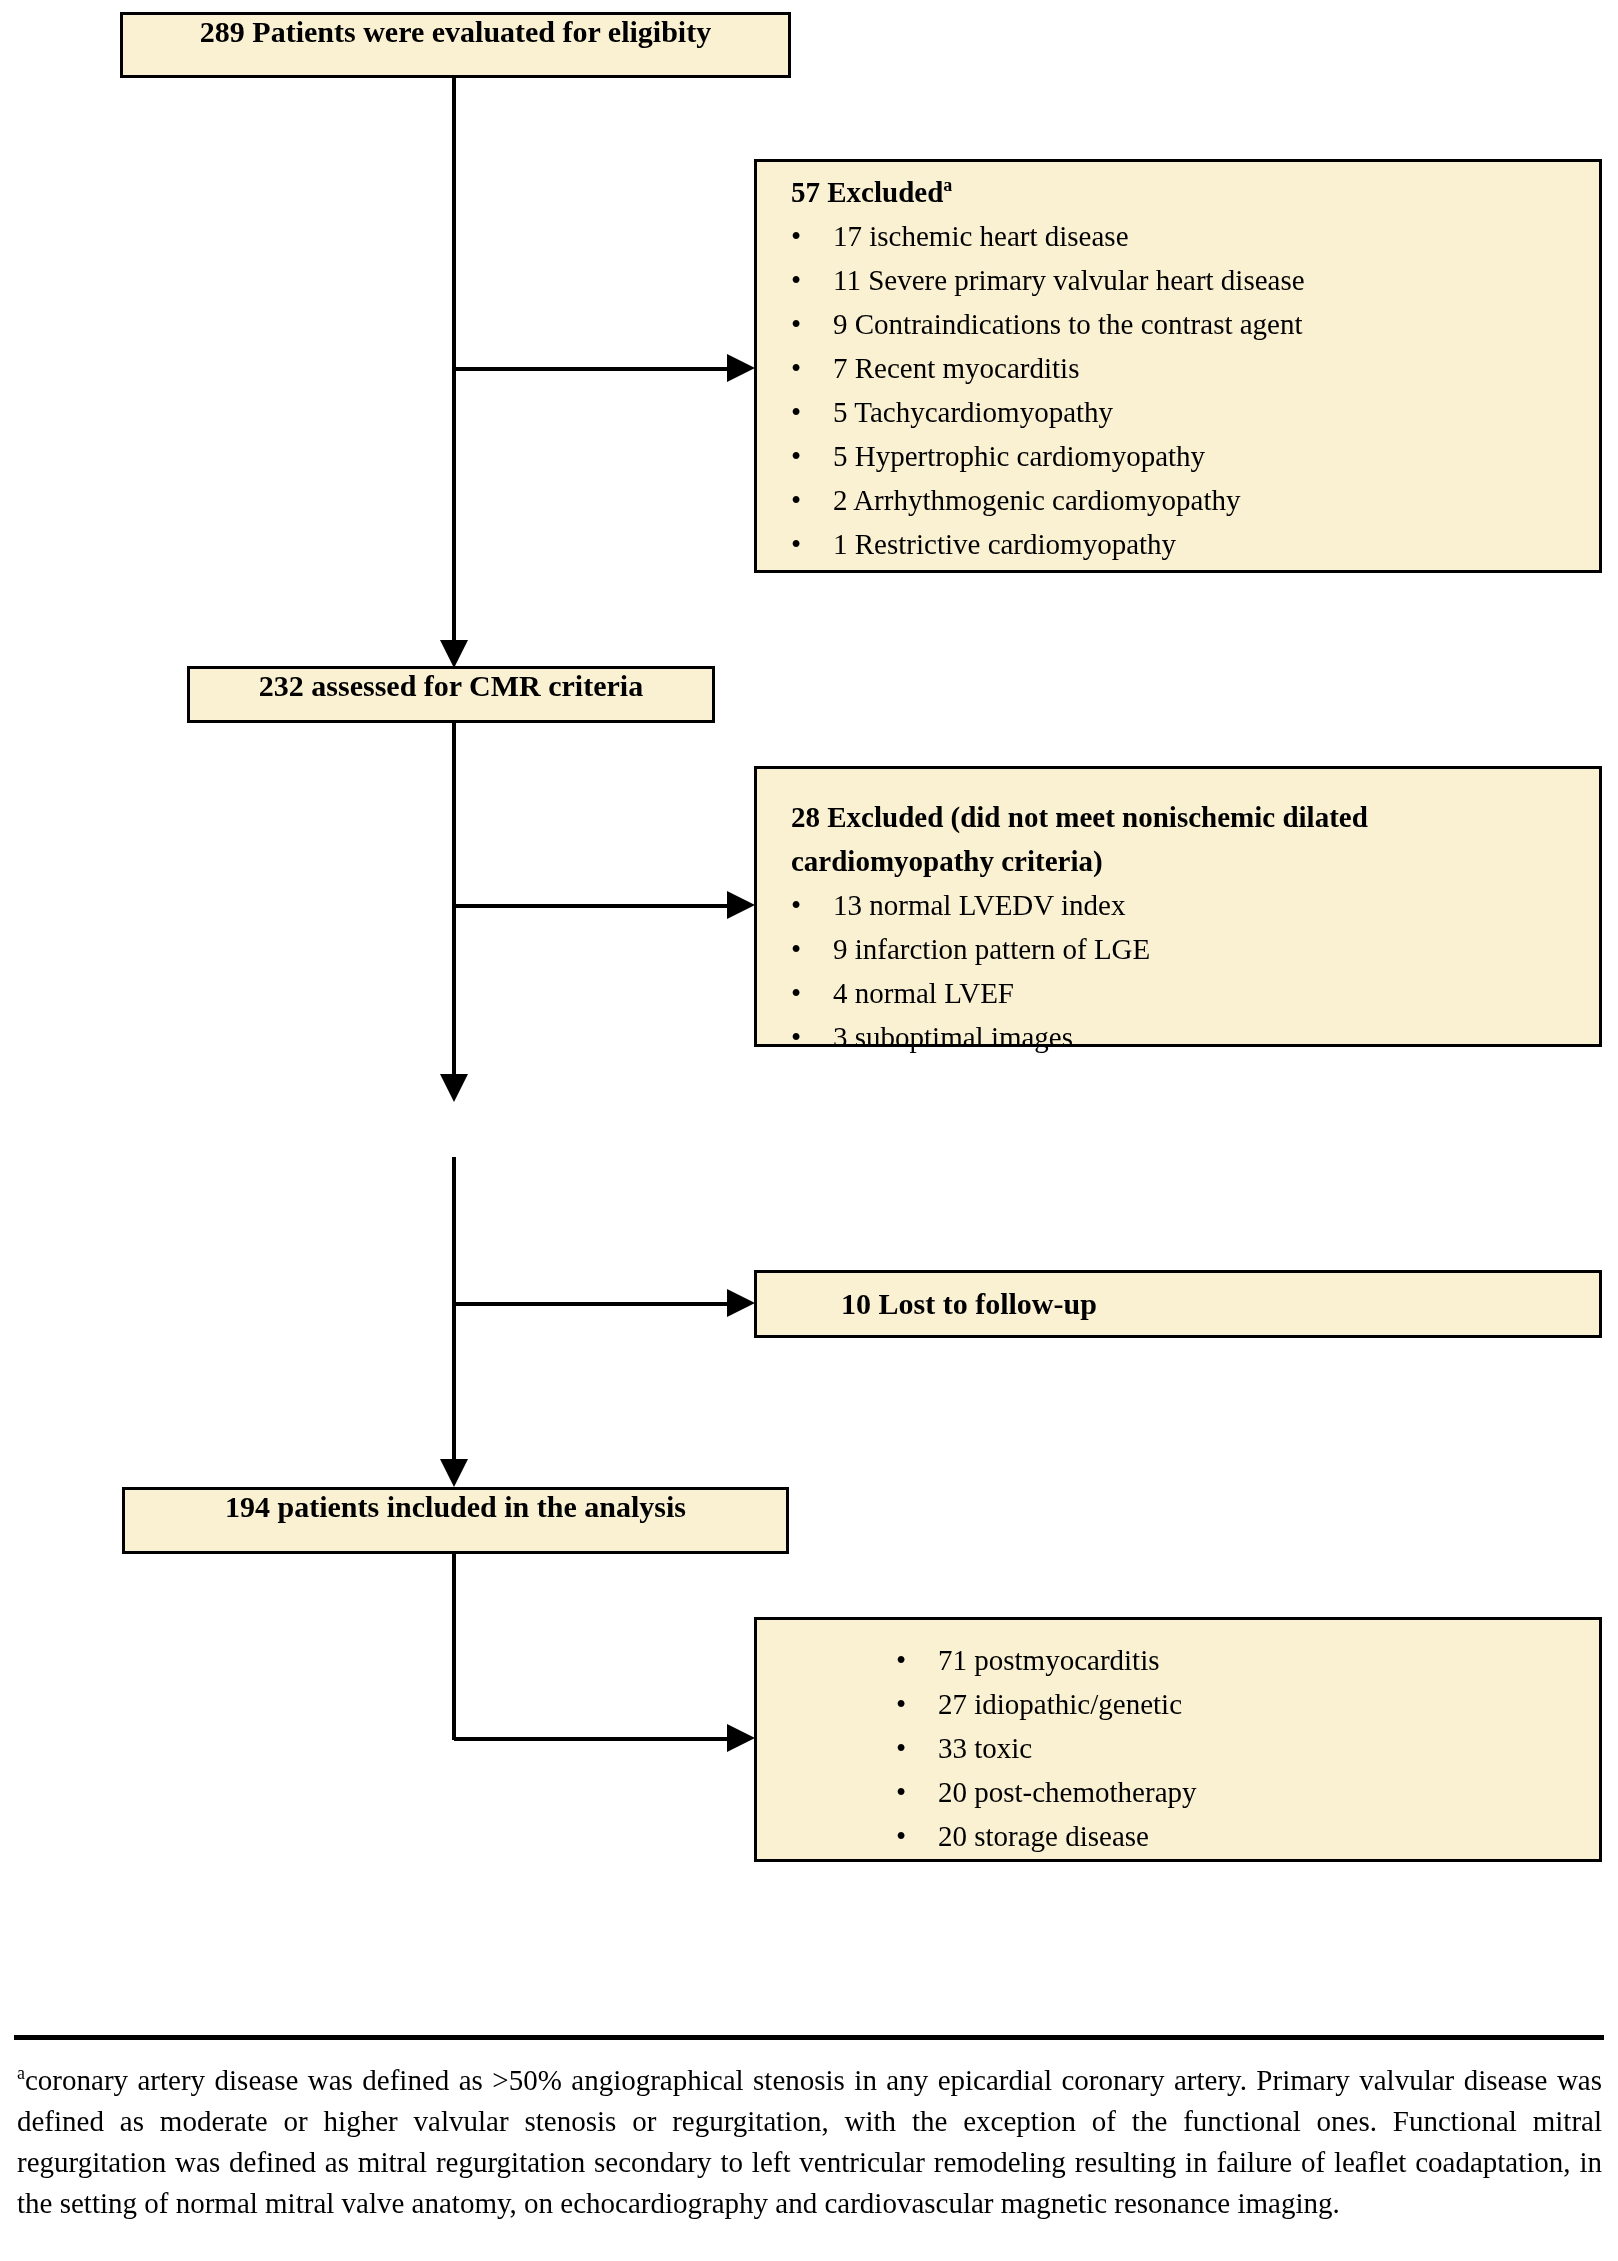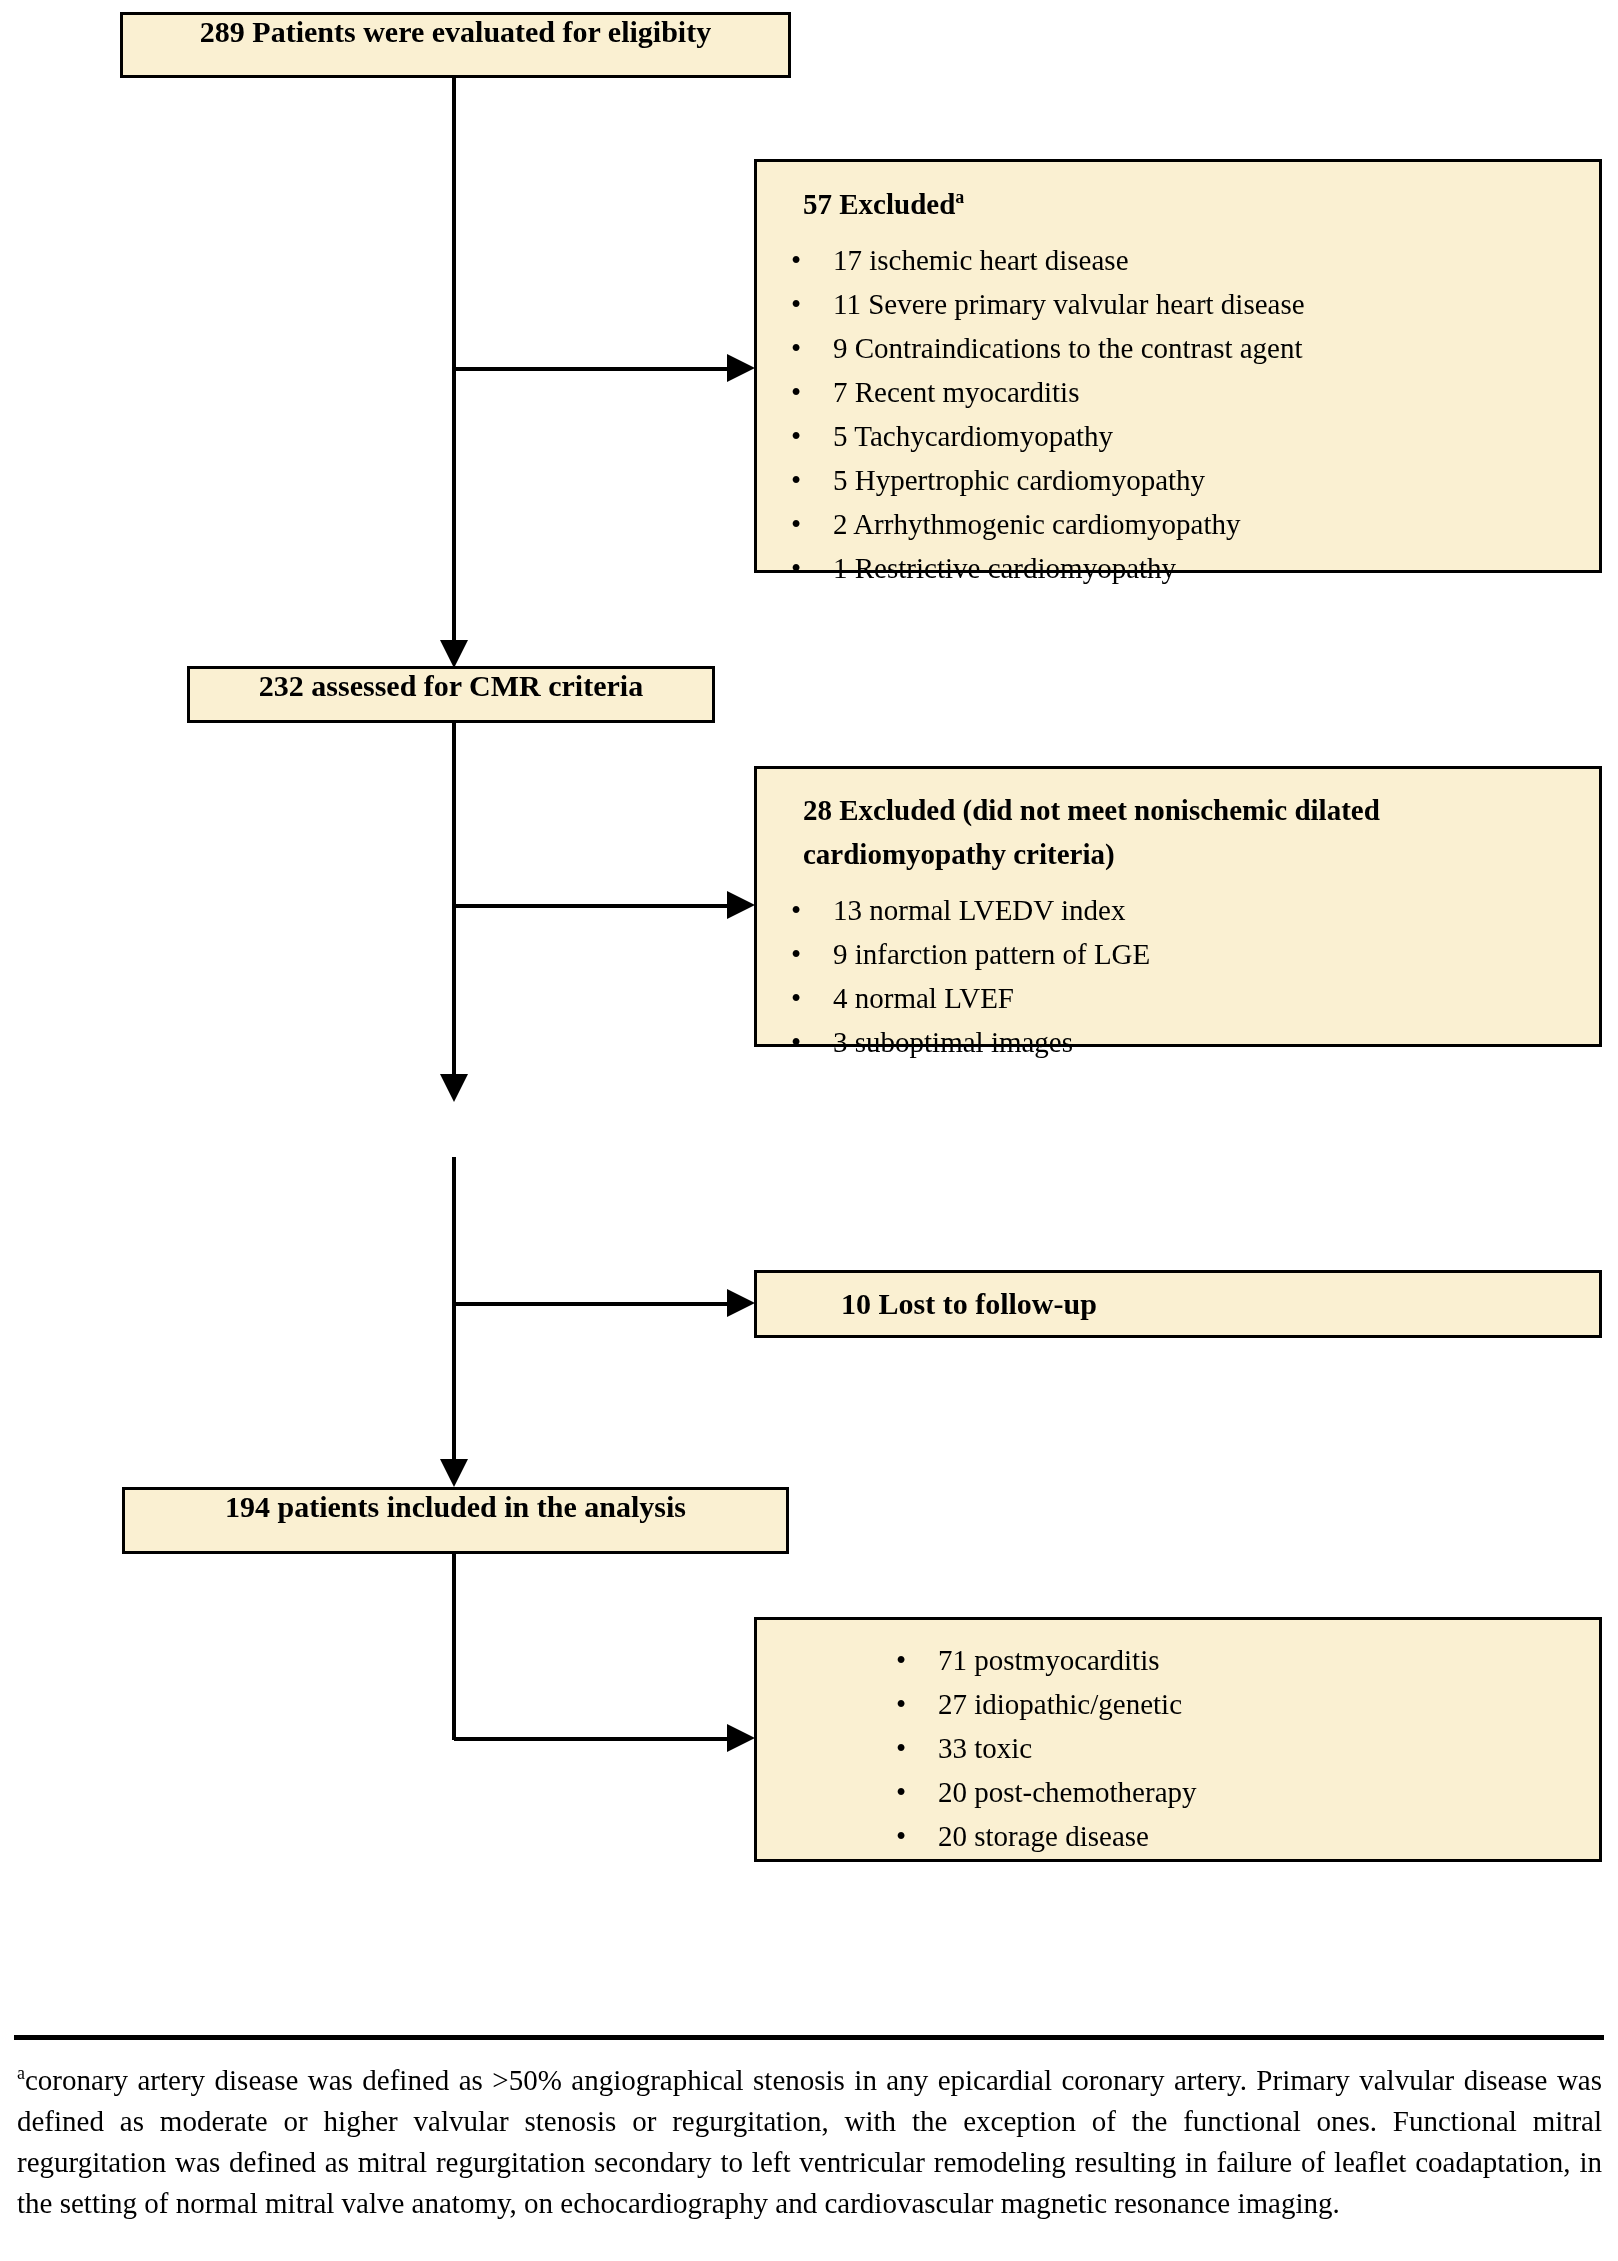--- a/index.html
+++ b/index.html
@@ -18,21 +18,21 @@
   }
   .center-label {
     display:flex; align-items:flex-start; justify-content:center;
     text-align:center;
     font-weight:700; font-size:30px; line-height:1.15;
   }
   .left-label {
     display:flex; align-items:center; justify-content:flex-start;
     font-weight:700; font-size:30px;
   }
-  .side-title { font-weight:700; font-size:29px; line-height:44px; margin:12px; }
+  .side-title { font-weight:700; font-size:29px; line-height:44px; margin:0; }
   .side-title sup, .footnote sup { font-size:0.62em; vertical-align:super; line-height:0; }
   ul.blist { list-style:none; margin:0; padding:0; }
   ul.blist li { display:flex; font-size:29px; line-height:44px; font-weight:400; }
   ul.blist .bullet { width:42px; flex:0 0 42px; }
   .vline, .hline { position:absolute; background:#000000; }
   .vline { width:3.8px; }
   .hline { height:3.8px; }
   .arrow-down {
     position:absolute; width:0; height:0;
     border-left:14.4px solid transparent;
@@ -107,21 +107,21 @@
           <span class="bullet">•</span>
           <span>1 Restrictive cardiomyopathy</span>
         </li>
       </ul>
   </div>
 
   <div class="box center-label" style="left:187px; top:666px; width:528px; height:57px;">
     <span>232 assessed for CMR criteria</span>
   </div>
 
-  <div class="box" style="left:754px; top:766px; width:848px; height:281px; padding:7px 29px 0 34px;">
+  <div class="box" style="left:754px; top:766px; width:848px; height:281px; padding:26px 29px 0 34px;">
     <p class="side-title">28 Excluded (did not meet nonischemic dilated cardiomyopathy criteria)</p>
     <ul class="blist">
 
         <li>
           <span class="bullet">•</span>
           <span>13 normal LVEDV index</span>
         </li>
 
         <li>
           <span class="bullet">•</span>

